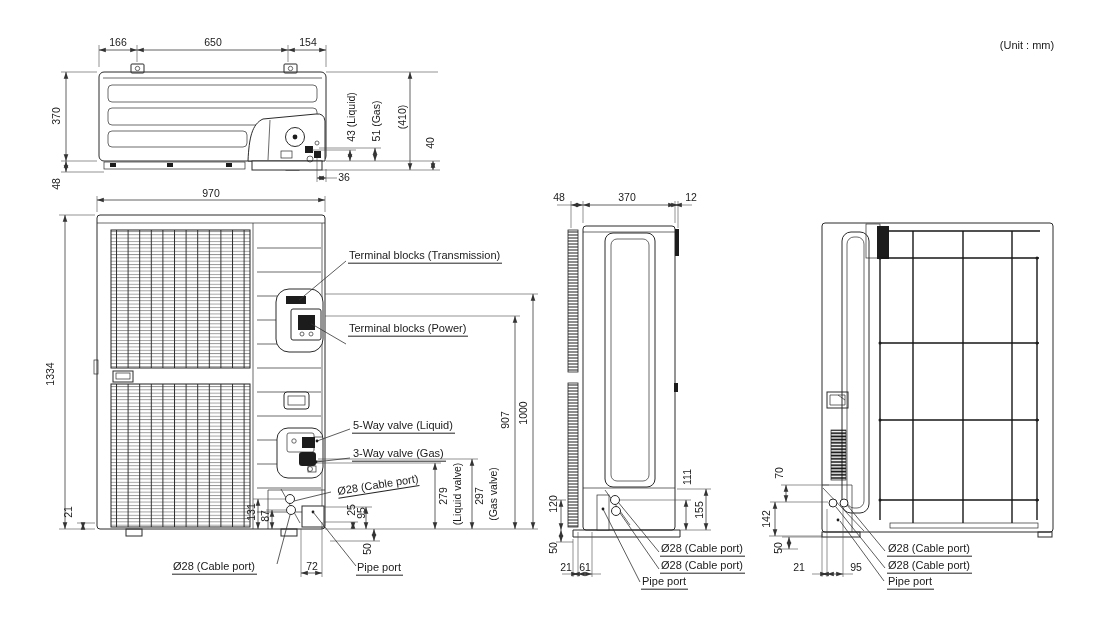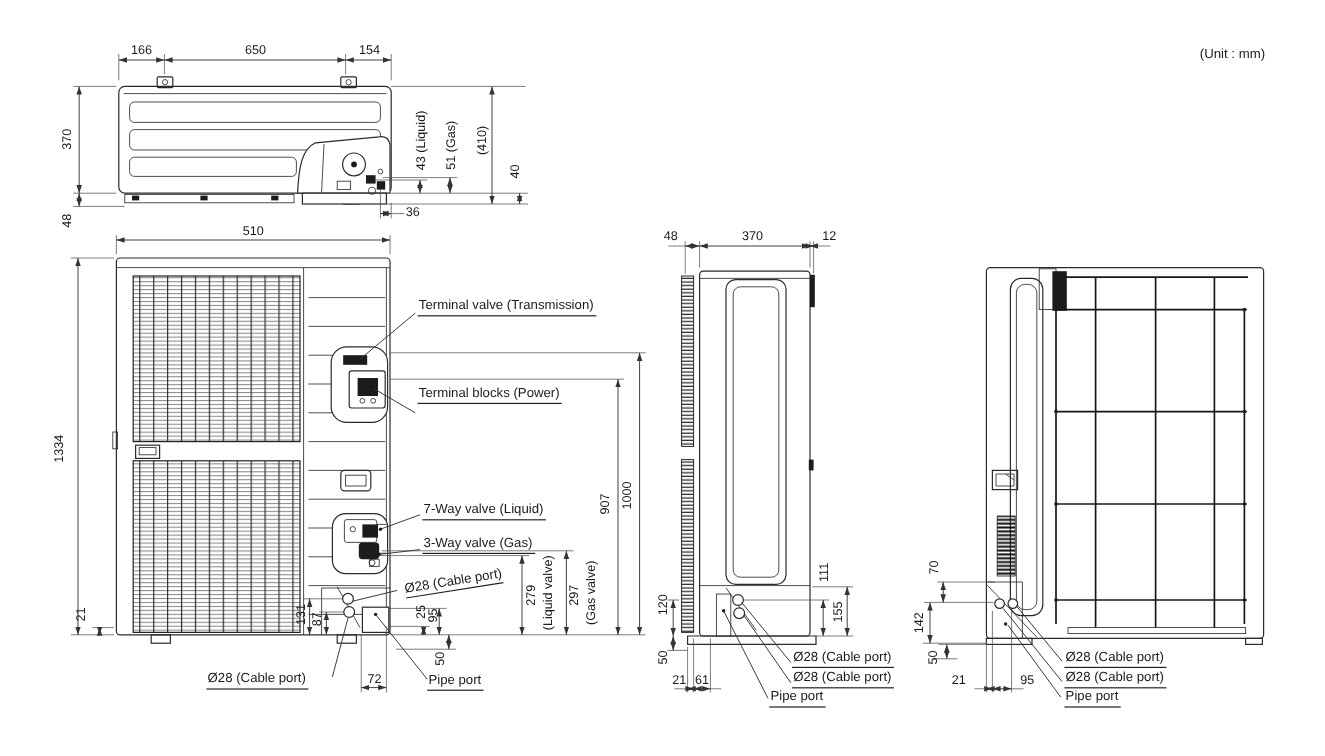--- a/index.html
+++ b/index.html
@@ -312,26 +312,26 @@
 <span class="lbl" style="left:213px;top:42px">650</span>
 <span class="lbl" style="left:308px;top:42px">154</span>
 <span class="vlbl" style="left:56px;top:116px">370</span>
 <span class="vlbl" style="left:56px;top:184px">48</span>
 <span class="vlbl" style="left:351px;top:117px">43 (Liquid)</span>
 <span class="vlbl" style="left:376px;top:121px">51 (Gas)</span>
 <span class="vlbl" style="left:402px;top:117px">(410)</span>
 <span class="vlbl" style="left:430px;top:143px">40</span>
 <span class="lbl" style="left:344px;top:177px">36</span>
 
-<span class="lbl" style="left:211px;top:193px">510</span>
+<span class="lbl" style="left:211px;top:193px">970</span>
 <span class="vlbl" style="left:50px;top:374px">1334</span>
 <span class="vlbl" style="left:68px;top:512px">21</span>
-<span class="call" style="left:348px;top:256px">Terminal valve (Transmission)</span>
+<span class="call" style="left:348px;top:256px">Terminal blocks (Transmission)</span>
 <span class="call" style="left:348px;top:329px">Terminal blocks (Power)</span>
-<span class="call" style="left:352px;top:426px">7-Way valve (Liquid)</span>
+<span class="call" style="left:352px;top:426px">5-Way valve (Liquid)</span>
 <span class="call" style="left:352px;top:454px">3-Way valve (Gas)</span>
 <span class="diag" style="left:378px;top:486px">Ø28 (Cable port)</span>
 <span class="vlbl" style="left:443px;top:496px">279</span>
 <span class="vlbl" style="left:457px;top:494px">(Liquid valve)</span>
 <span class="vlbl" style="left:479px;top:496px">297</span>
 <span class="vlbl" style="left:493px;top:494px">(Gas valve)</span>
 <span class="vlbl" style="left:505px;top:420px">907</span>
 <span class="vlbl" style="left:523px;top:413px">1000</span>
 <span class="vlbl" style="left:251px;top:512px">131</span>
 <span class="vlbl" style="left:265px;top:516px">87</span>

